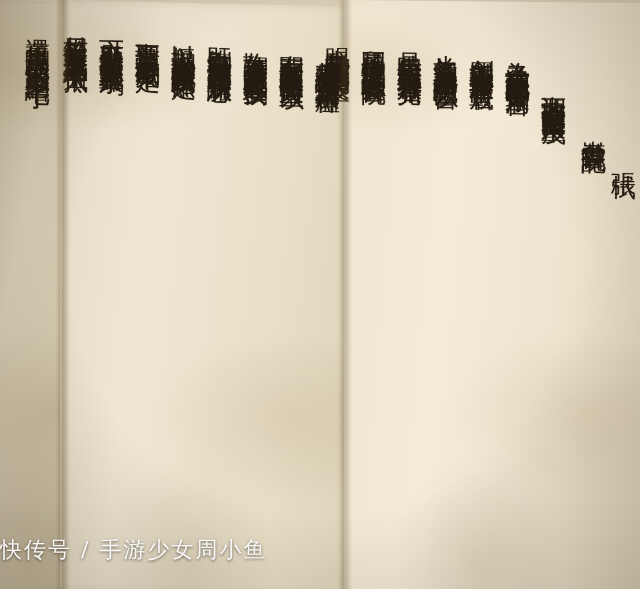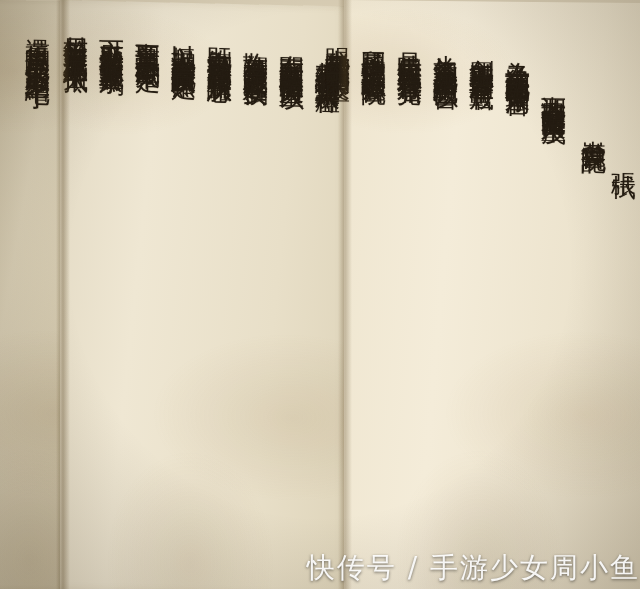--- a/index.html
+++ b/index.html
@@ -90,24 +90,24 @@
   #panel-mid   .col { font-size: 25px; letter-spacing: 2px; }
   #panel-right .col { font-size: 25px; letter-spacing: 2px; }
 
   .col.title { font-size: 27px; letter-spacing: 4px; }
   .col.small { font-size: 21px; letter-spacing: 2px; }
 
   
   #watermark {
     position: absolute;
     left: 0; right: 0;
-    bottom: 2px;
-    text-align: right;
+    bottom: 24px;
+    text-align: left;
     color: rgba(255,255,255,.92);
-    font-size: 28px;
+    font-size: 22px;
     letter-spacing: 2px;
     font-family: "DejaVu Sans", "Liberation Sans", sans-serif;
     text-shadow: 0 1px 3px rgba(0,0,0,.55);
     pointer-events: none;
   }
 
   
   #vignette {
     position: absolute;
     inset: 0;

